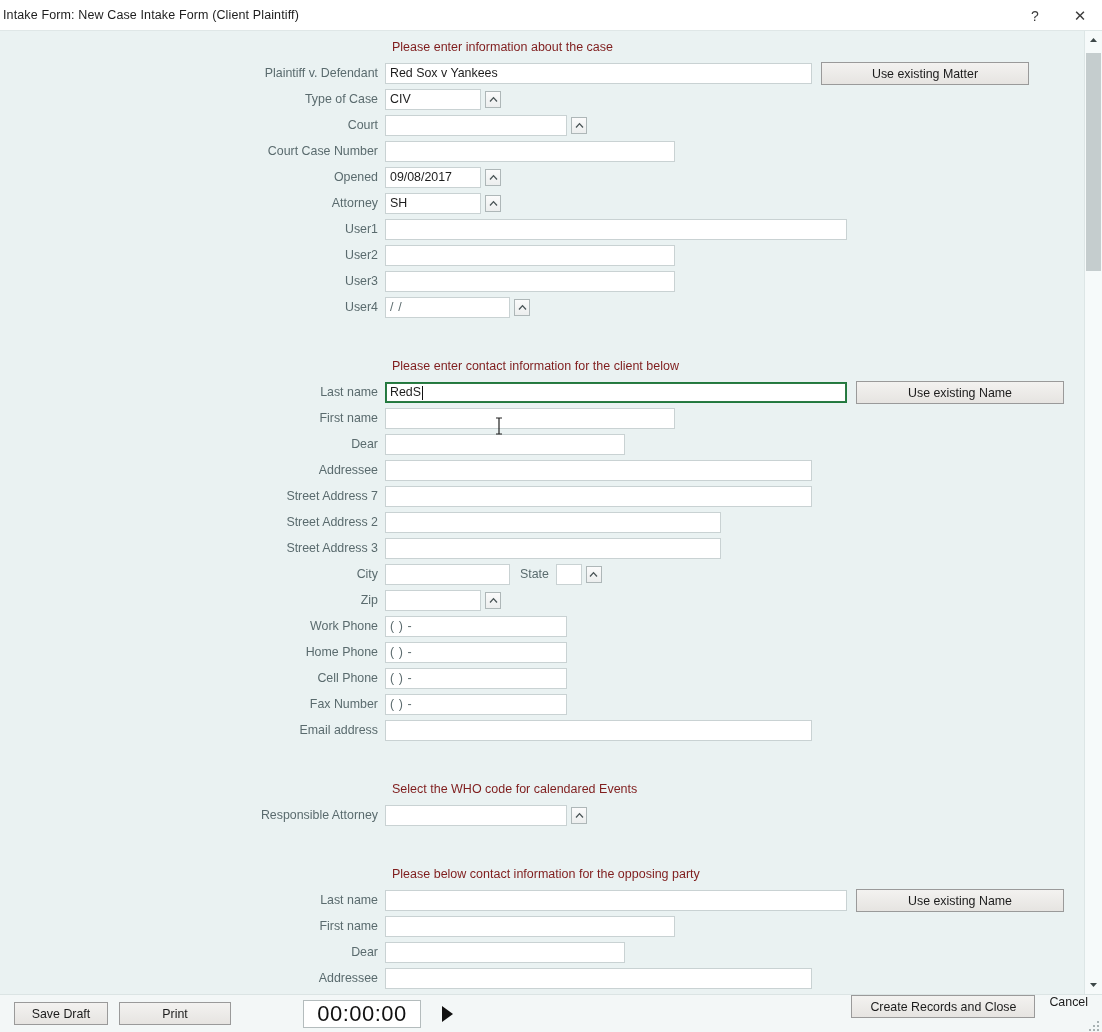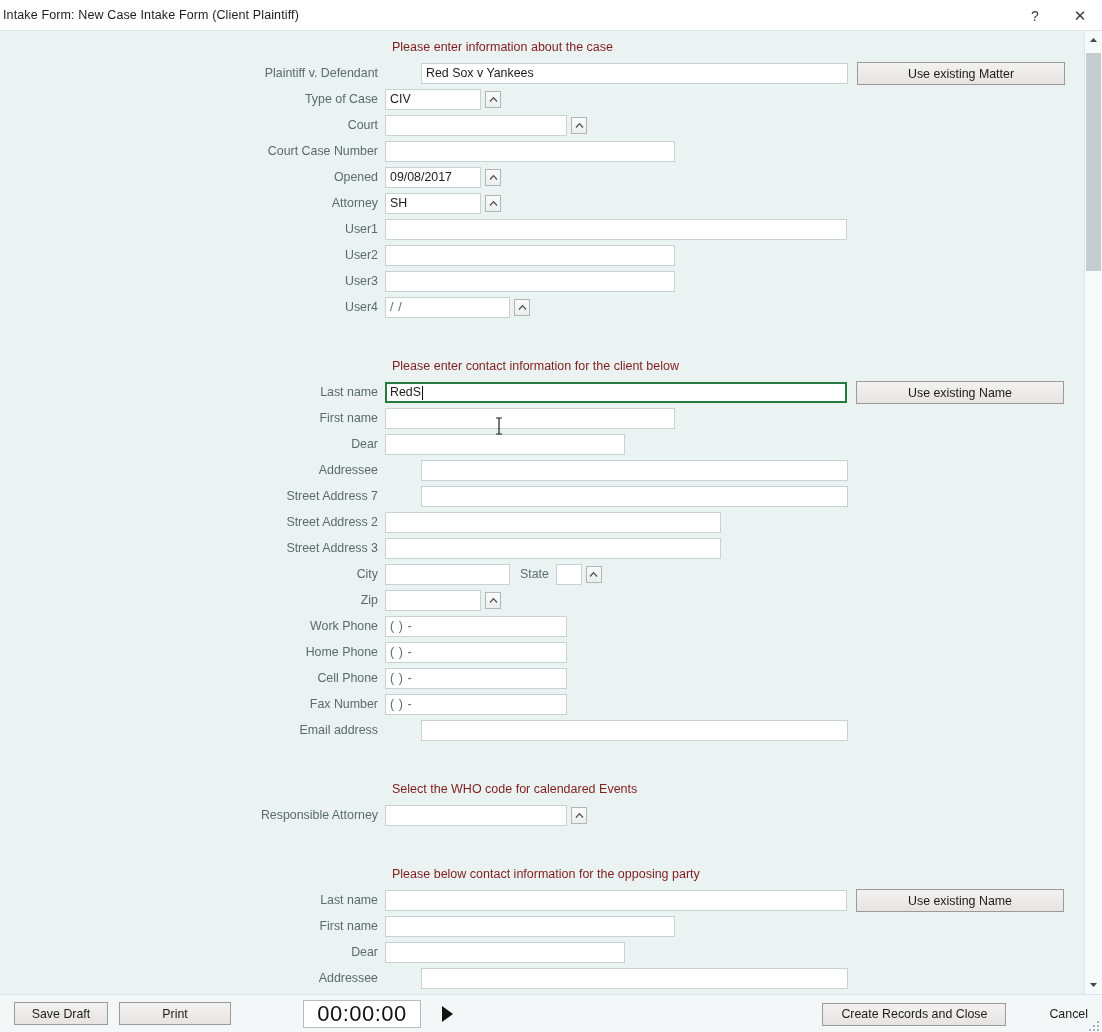--- a/index.html
+++ b/index.html
@@ -100,21 +100,21 @@
     overflow: hidden;
     white-space: nowrap;
   }
   .fld.focused {
     border: 1px solid #1f7a3d;
     box-shadow: 0 0 0 1px #2d7a45 inset;
   }
   .fld.masked { color: #5c6b6e; letter-spacing: .05em; }
 
   
-  .w-xl   { width: 427px; margin-left: 36px; }
+  .w-xl   { width: 427px; }
   .w-lg   { width: 462px; }
   .w-md   { width: 336px; }
   .w-sm   { width: 290px; }
   .w-xs   { width: 240px; }
   .w-tiny { width: 182px; }
   .w-mini { width: 125px; }
   .w-nano { width: 96px; }
   .w-st   { width: 26px; }
 
   
@@ -203,21 +203,21 @@
     font-family: "Liberation Sans", sans-serif;
     letter-spacing: .5px;
   }
   .playbtn {
     margin-left: 17px; width: 18px; height: 24px;
     display: flex; align-items: center; justify-content: center;
     cursor: default;
   }
   .bottom-right {
     position: absolute; right: 6px; top: 0;
-    height: 38px; display: flex; align-items: center; gap: 29px;
+    height: 38px; display: flex; align-items: flex-start;
   }
   .btn-create { width: 184px; }
   .cancel-txt {
     margin-left: 14px; margin-right: 8px;
     font-size: 12.4px; color: #1c1c1c;
     cursor: default;
   }
   .grip {
     position: absolute; right: 2px; bottom: 2px;
     width: 12px; height: 12px;

